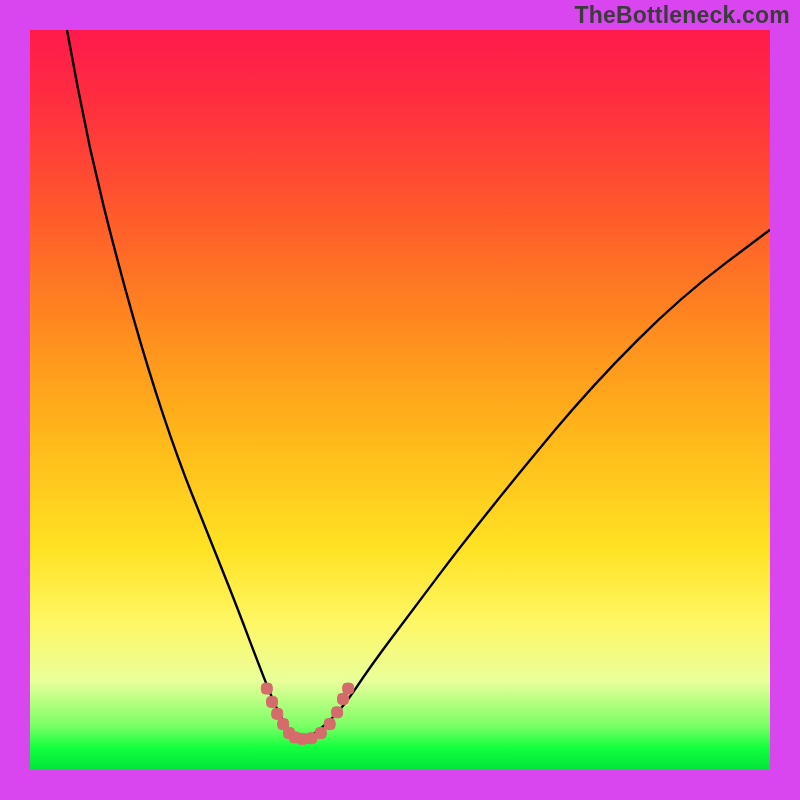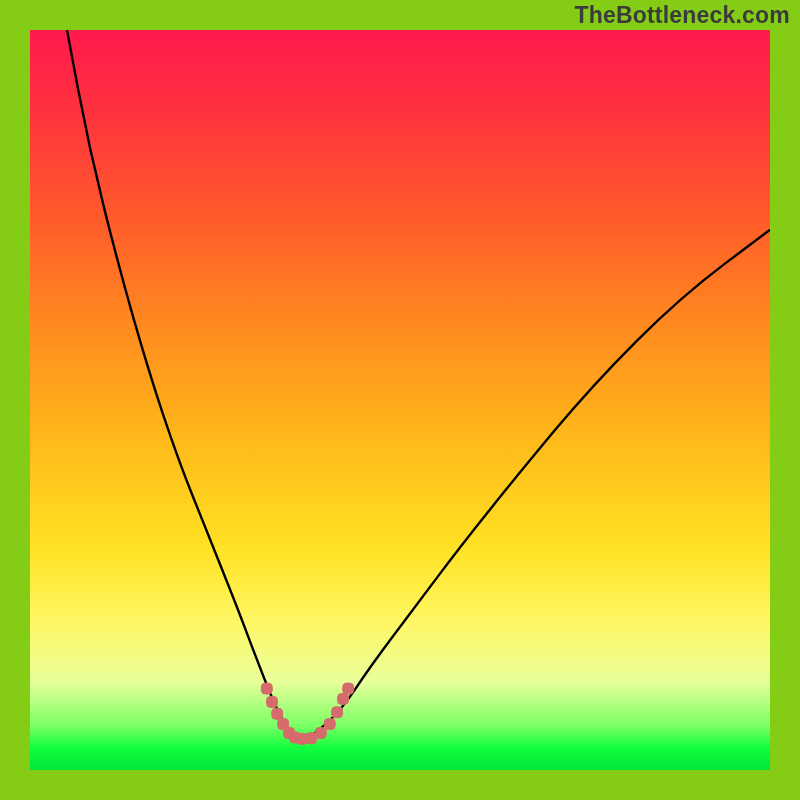--- a/index.html
+++ b/index.html
@@ -8,21 +8,21 @@
     width: 800px;
     height: 800px;
     overflow: hidden;
     background: #000;
     font-family: Arial, Helvetica, sans-serif;
   }
   .stage {
     position: relative;
     width: 800px;
     height: 800px;
-    background: #84cc16;
+    background: #d946ef;
   }
   .plot-area {
     position: absolute;
     left: 30px;
     top: 30px;
     width: 740px;
     height: 740px;
     overflow: hidden;
   }
   .gradient-bg {

